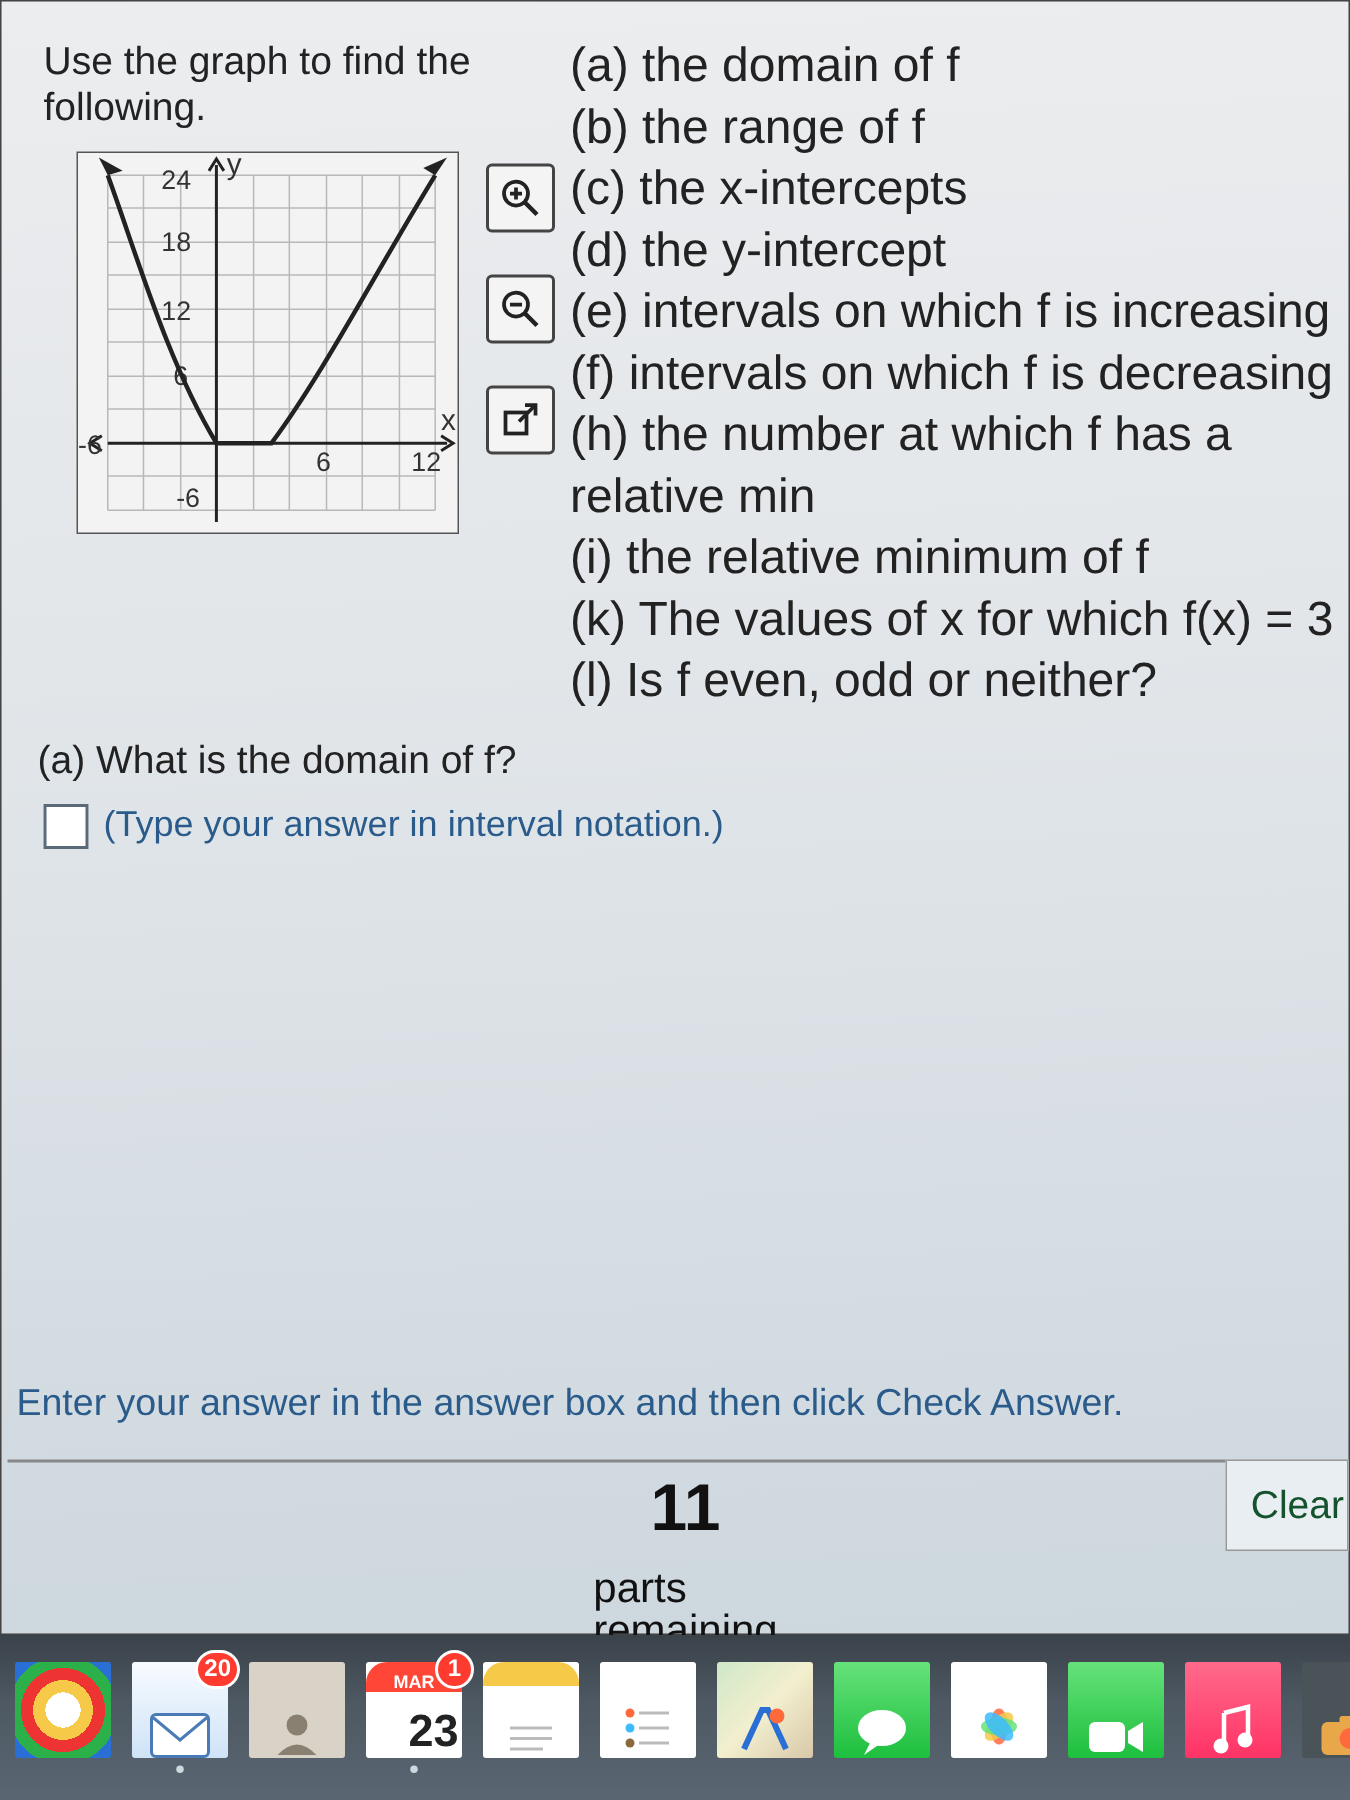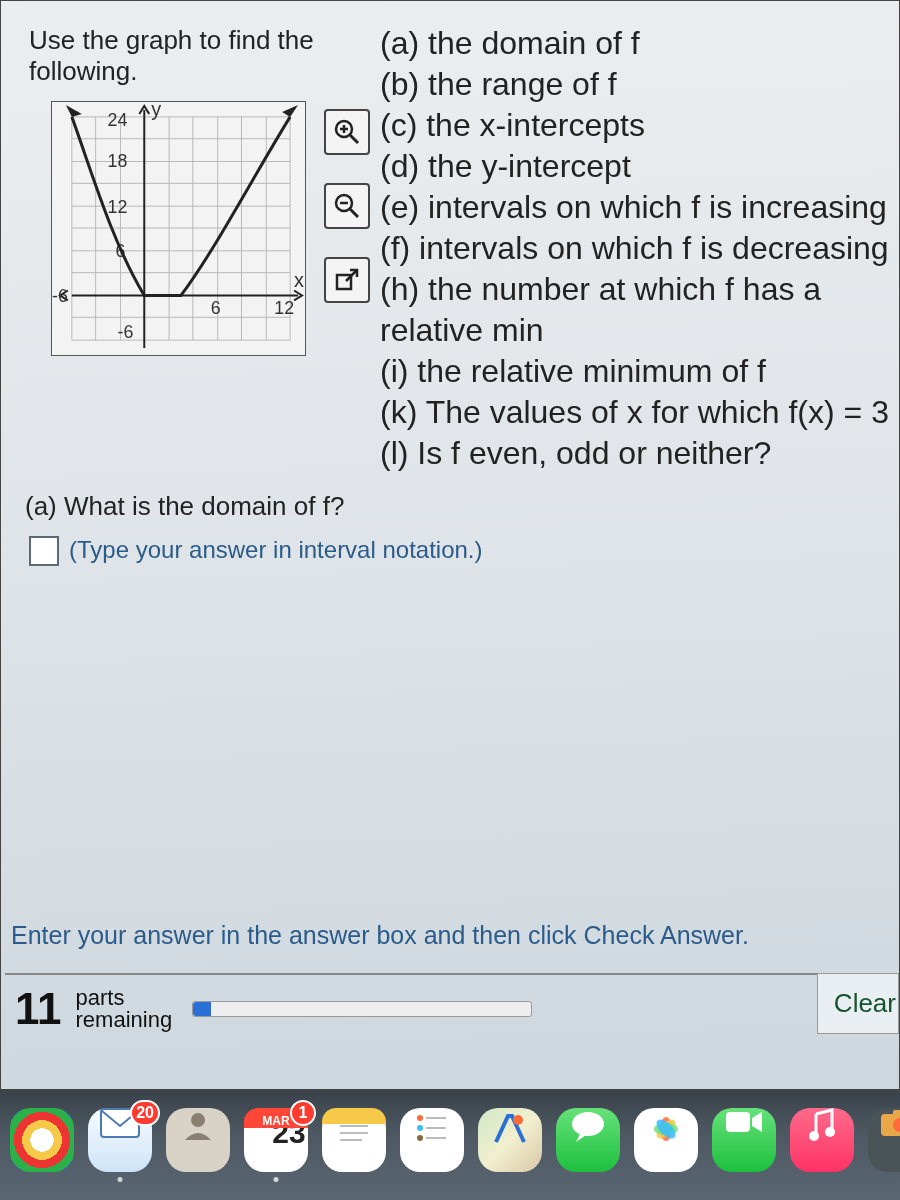--- a/index.html
+++ b/index.html
@@ -36,41 +36,41 @@
     width: 30px; height: 30px; border: 2px solid #5a6a78; background: #fff;
   }
   .hint { font-size: 24px; color: #2a5b8a; }
   .enter-note {
     position: absolute; left: 4px; right: 0; top: 920px;
     font-size: 25px; color: #2a5b8a; padding-left: 6px;
   }
   .parts-row {
     position: absolute; left: 4px; right: 0; top: 972px; height: 64px;
     border-top: 2px solid #888;
-    display:flex; align-items:center; gap: 14px; padding: 6px 0 0 10px;
+    display:flex; align-items:center; gap: 14px; padding: 6px 0 0 10px; flex-direction: column;
   }
   .parts-num { font-size: 44px; font-weight: bold; color: #111; }
-  .parts-txt { font-size: 22px; line-height: 1.0; color: #111; }
+  .parts-txt { font-size: 28px; line-height: 1.0; color: #111; }
   .prog-wrap { flex:1; max-width: 340px; height: 16px; border:1px solid #999; background:#eee; border-radius:3px; margin-left:6px; position:relative; }
   .prog-fill { position:absolute; left:0; top:0; bottom:0; width:18px; background:#2a6fd6; border-radius:3px 0 0 3px; }
   .clear-btn {
     position:absolute; right:0; top:-2px;
     font-size: 26px; color:#14532d; background:#e9eef2;
     border:1px solid #999; border-left:1px solid #999;
     padding: 14px 2px 14px 16px;
   }
   
   .dock-strip {
     position: absolute; left: 0; right: 0; bottom: 0; height: 110px;
     background: linear-gradient(180deg, #3a424a 0%, #4d5862 40%, #5a6672 100%);
     display:flex; align-items:center; padding: 6px 10px 16px 10px; gap: 14px;
   }
   .dock-icon {
-    width: 64px; height: 64px; border-radius: 20px;
-    display:flex; align-items:flex-start; justify-content:center;
+    width: 64px; height: 64px; border-radius: 2px;
+    display:flex; align-items:flex-end; justify-content:center;
     position: relative; flex: 0 0 auto;
   }
   .dock-dot { position:absolute; bottom:-10px; left:50%; transform:translateX(-50%);
     width:5px; height:5px; background:#cfd8de; border-radius:50%; }
   .badge {
     position:absolute; top:-8px; right:-8px; min-width:26px; height:26px;
     background:#ff3b30; color:#fff; border-radius:13px; font-size:16px; font-weight:bold;
     display:flex; align-items:center; justify-content:center; padding:0 4px;
     border:2px solid #fff;
   }

